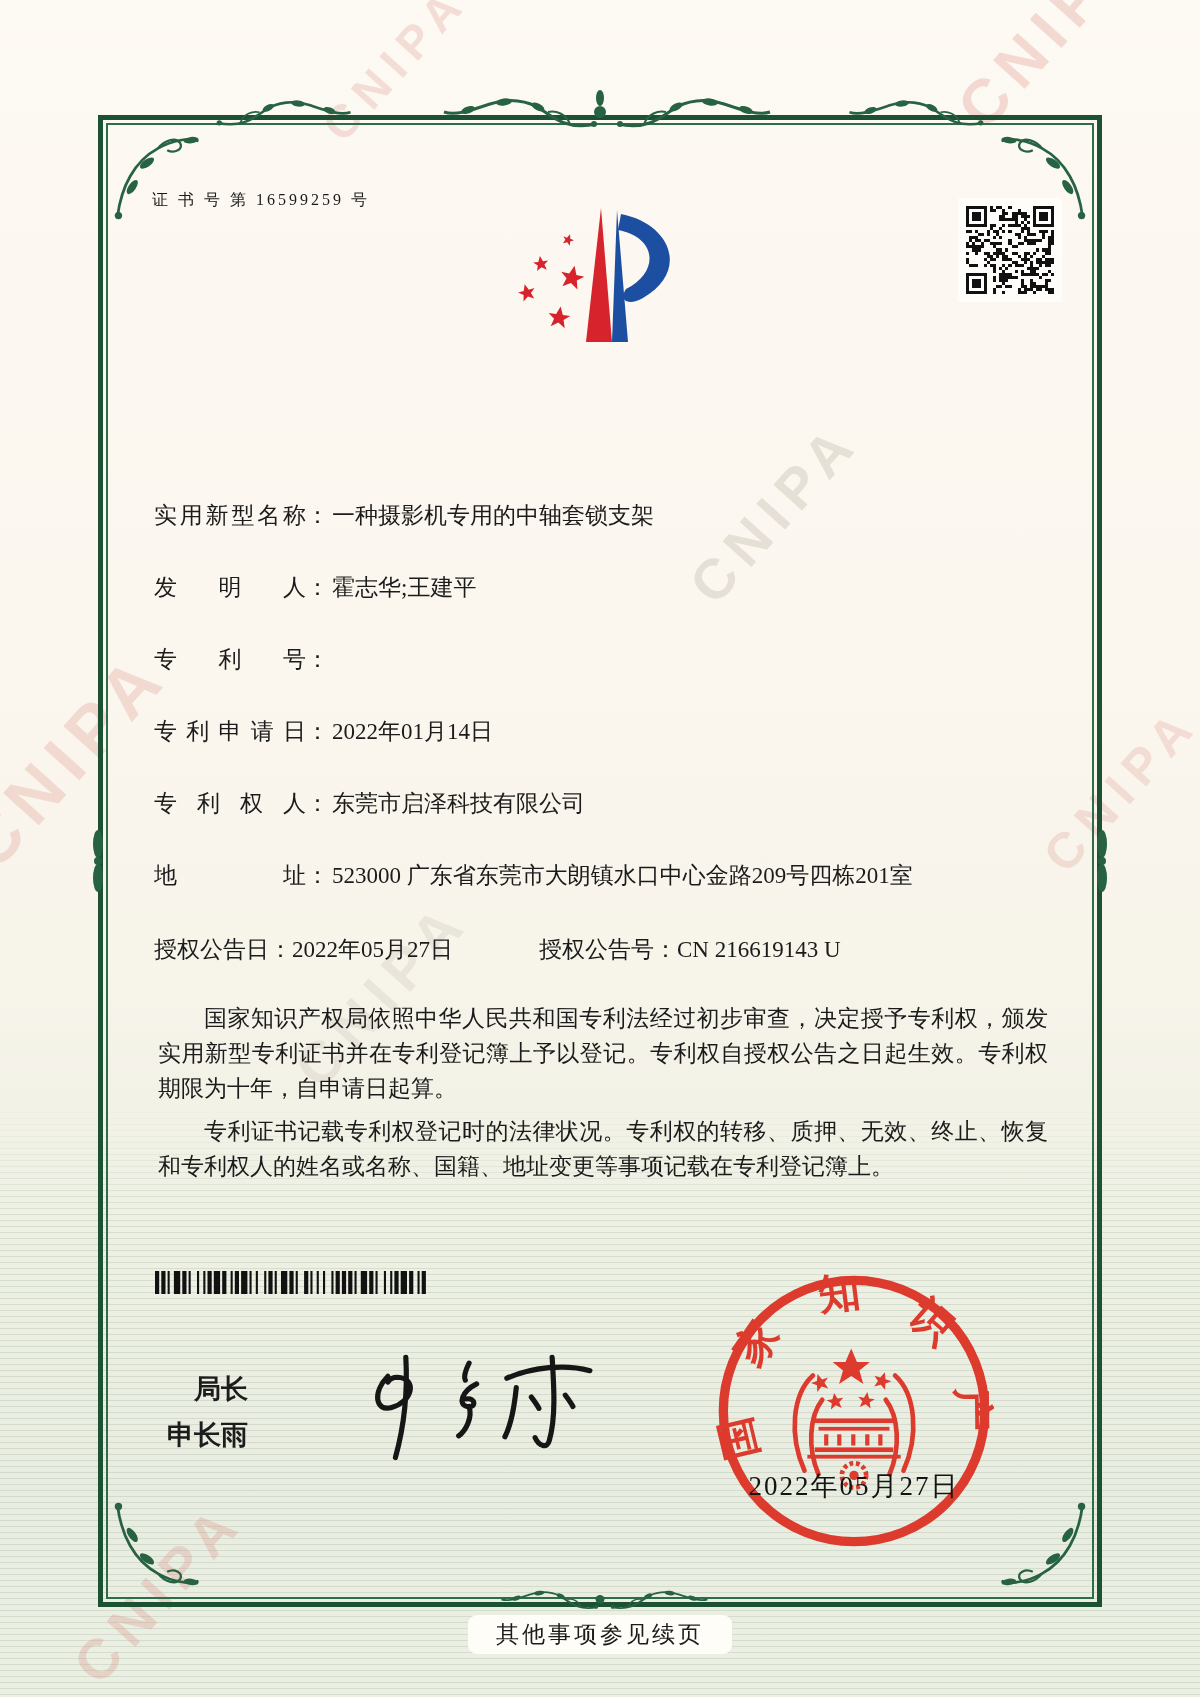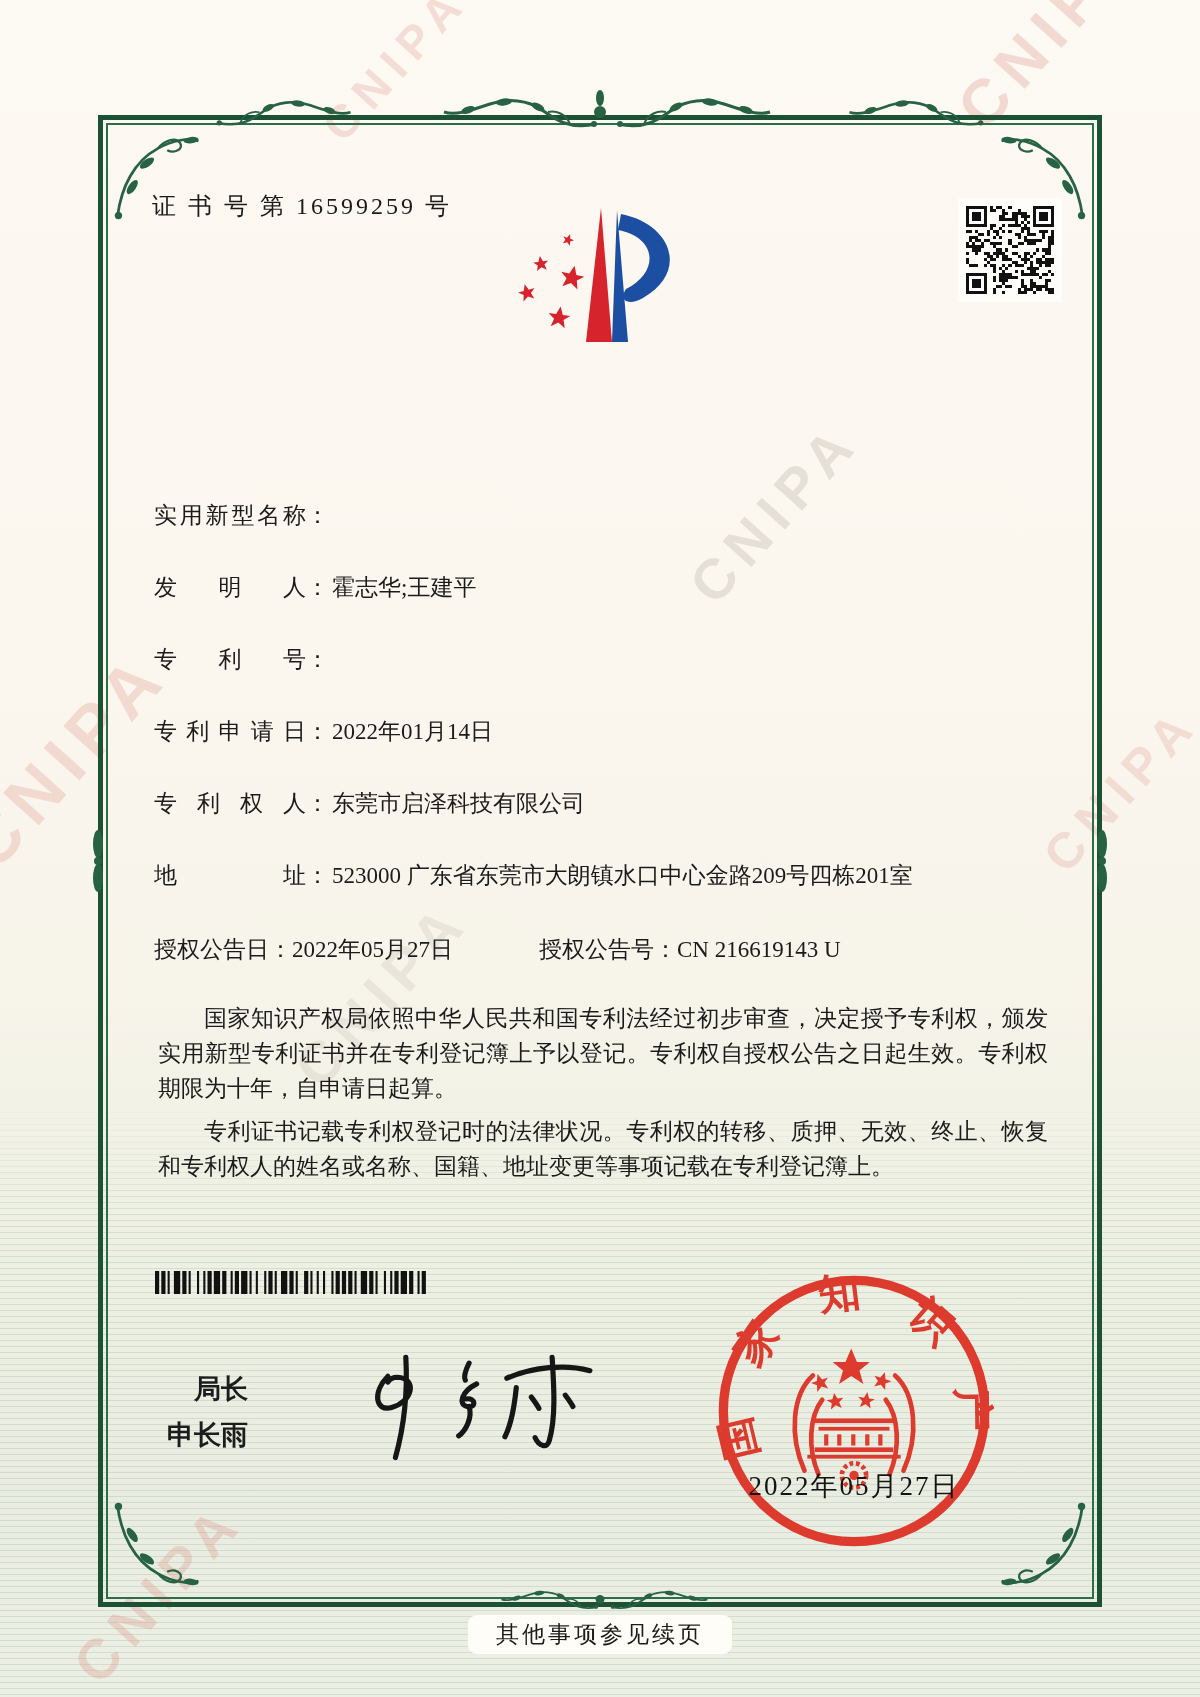--- a/index.html
+++ b/index.html
@@ -15,21 +15,21 @@
     mask-image:linear-gradient(180deg,transparent,#000 20%);
     pointer-events:none;
   }
   .wm{
     position:absolute;font-family:"Liberation Sans",sans-serif;font-weight:700;
     letter-spacing:10px;transform:rotate(-48deg);white-space:nowrap;pointer-events:none;user-select:none;
   }
   .frame-outer{position:absolute;left:98px;top:115px;width:1004px;height:1492px;border:5px solid #1d5134;box-sizing:border-box;}
   .frame-inner{position:absolute;left:106px;top:123px;width:988px;height:1476px;border:2px solid #2e6d49;box-sizing:border-box;}
   .orn{position:absolute;color:#276243;}
-  .cert-no{position:absolute;left:152px;top:190px;font-size:24px;letter-spacing:3px;color:#1b1b1b;}
+  .cert-no{position:absolute;left:152px;top:190px;font-size:16px;letter-spacing:3px;color:#1b1b1b;}
   .logo{position:absolute;left:490px;top:180px;}
   .qr-box{position:absolute;left:958px;top:198px;width:104px;height:104px;background:#fffdfa;display:flex;align-items:center;justify-content:center;}
   .title{position:absolute;left:0;top:334px;width:100%;text-align:center;font-size:50px;font-weight:700;letter-spacing:8px;color:#151515;}
   .fields{position:absolute;left:154px;top:497px;width:778px;font-size:23px;color:#1b1b1b;}
   .field-row{display:flex;margin-bottom:34px;line-height:38px;}
   .f-label{display:inline-block;width:152px;text-align:justify;text-align-last:justify;}
   .f-colon{width:26px;}
   .f-value{flex:1;}
   .grant-row{position:absolute;left:154px;top:931px;font-size:23px;line-height:38px;color:#1b1b1b;display:flex;}
   .grant-col2{margin-left:86px;}
@@ -431,20 +431,21 @@
           <rect x="2" y="24" width="3" height="3"></rect>
         </g>
     </svg>
   </div>
 
 
   <div class="fields">
     <div class="field-row">
       <span class="f-label">实用新型名称</span>
         <span class="f-colon">：</span>
+        <span class="f-value">一种摄影机专用的中轴套锁支架</span>
     </div>
     <div class="field-row">
       <span class="f-label">发明人</span>
         <span class="f-colon">：</span>
         <span class="f-value">霍志华;王建平</span>
     </div>
     <div class="field-row">
       <span class="f-label">专利号</span>
         <span class="f-colon">：</span>
     </div>

